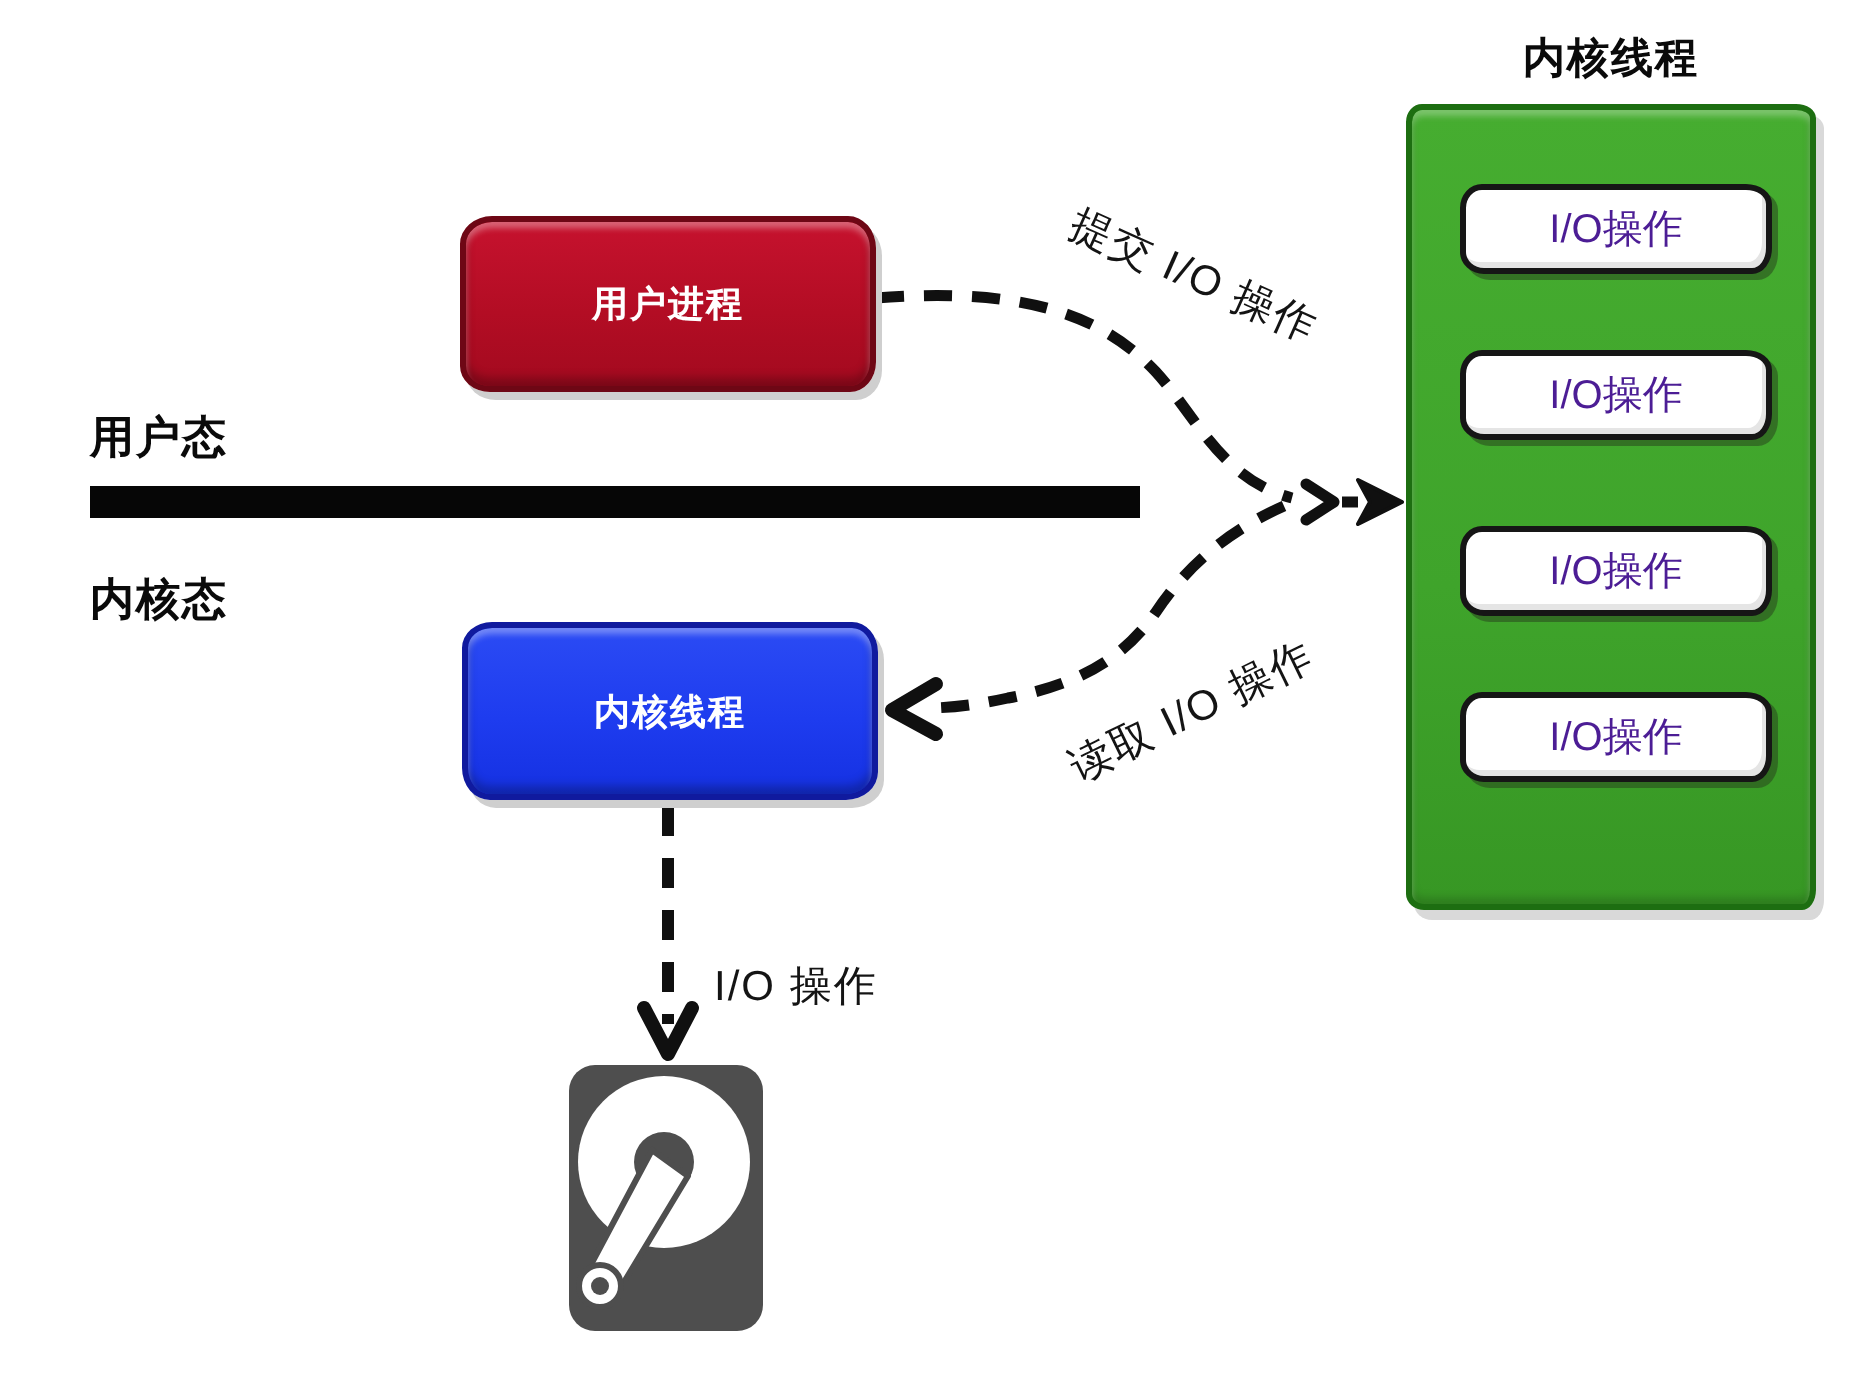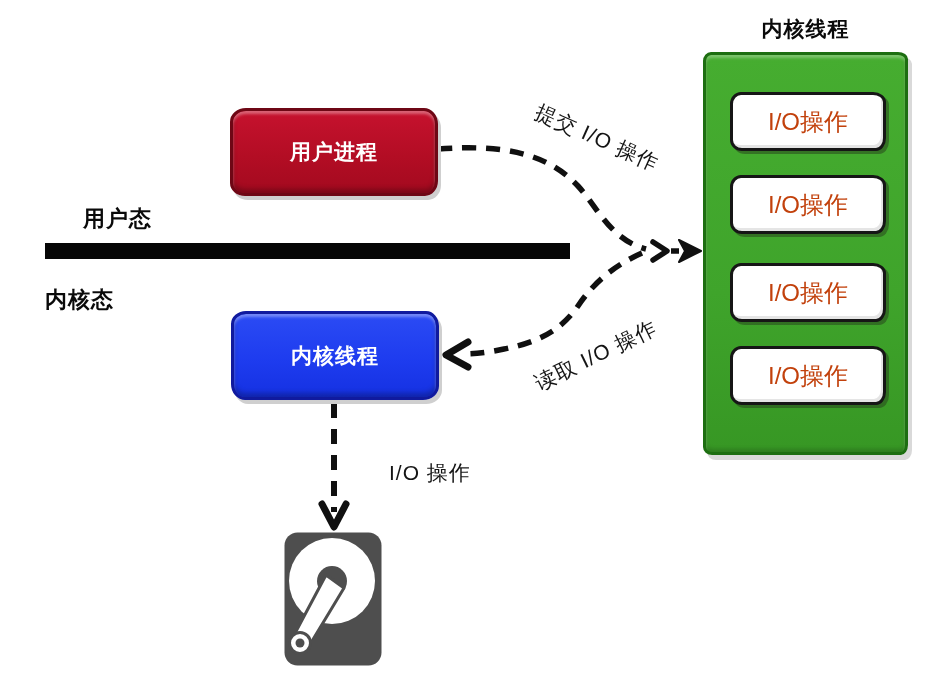--- a/index.html
+++ b/index.html
@@ -9,76 +9,76 @@
   }
   .arrow-layer{position:absolute;left:0;top:0;width:931px;height:695px;z-index:1;}
   .dash{fill:none;stroke:#101010;stroke-width:5.5;stroke-dasharray:14 10;stroke-linecap:butt;}
   .dashv{fill:none;stroke:#101010;stroke-width:6;stroke-dasharray:15 11;}
   .head{fill:none;stroke:#101010;stroke-width:7;stroke-linecap:round;stroke-linejoin:round;}
   .head-fill{fill:#101010;stroke:#101010;stroke-width:2;stroke-linejoin:round;}
   .node{
     position:absolute;z-index:3;display:flex;align-items:center;justify-content:center;
     width:208px;height:88px;box-sizing:border-box;
     border:3px solid;letter-spacing:1px;
-    font-size:21px;font-weight:700;color:#ffffff;
+    font-size:18px;font-weight:700;color:#ffffff;
   }
   .node-user{
     left:230px;top:108px;
     background:linear-gradient(180deg,#c6122e 0%,#b30d24 55%,#a30a1f 100%);
     border-color:#6e0715;
     border-radius:16px 14px 13px 15px / 14px 16px 15px 13px;
     box-shadow:3px 4px 0 #cfcfcf, inset 0 3px 3px rgba(255,255,255,.35), inset 0 -4px 5px rgba(0,0,0,.25);
   }
   .node-kernel{
     left:231px;top:311px;height:89px;
     background:linear-gradient(180deg,#2b4bf4 0%,#1e3cef 55%,#1531e2 100%);
     border-color:#101a9e;
     border-radius:15px 13px 16px 14px / 13px 15px 14px 16px;
     box-shadow:3px 4px 0 #cfcfcf, inset 0 3px 3px rgba(255,255,255,.35), inset 0 -4px 5px rgba(0,0,0,.25);
     align-items:center;
   }
   .mode-label{
     position:absolute;z-index:2;left:45px;
     font-size:22px;font-weight:700;color:#0a0a0a;letter-spacing:1px;
   }
-  .mode-user{top:204px;margin-left:38px;}
+  .mode-user{top:204px;}
   .mode-kernel{top:285px;}
   .mode-separator{
     position:absolute;z-index:2;left:45px;top:243px;width:525px;height:16px;background:#060606;
   }
   .shared-title{
     position:absolute;z-index:2;left:703px;top:15px;width:205px;text-align:center;
     font-size:21px;font-weight:700;color:#0a0a0a;letter-spacing:1px;
   }
   .shared-box{
     position:absolute;z-index:2;left:703px;top:52px;width:205px;height:403px;box-sizing:border-box;
     background:linear-gradient(180deg,#46ad30 0%,#3fa42b 60%,#379724 100%);
     border:3px solid #1d6e11;
     border-radius:8px 10px 7px 9px / 9px 7px 10px 8px;
     box-shadow:4px 5px 0 #d9d9d9, inset 0 3px 3px rgba(255,255,255,.30), inset 0 -3px 4px rgba(0,0,0,.18);
   }
   .io-slot{
-    position:absolute;left:24px;width:156px;height:59px;box-sizing:border-box;
+    position:absolute;left:24px;width:156px;height:45px;box-sizing:border-box;
     background:#ffffff;border:3px solid #161616;
     display:flex;align-items:center;justify-content:center;
     border-radius:11px 13px 10px 12px / 12px 10px 13px 11px;
     box-shadow:3px 3px 0 rgba(40,70,30,.55), inset -2px -3px 0 rgba(0,0,0,.10);
-    font-size:24px;font-weight:500;color:#c2410c;
+    font-size:20px;font-weight:500;color:#4c1d95;
   }
   .io-slot-1{top:37px;}
   .io-slot-2{top:120px;}
   .io-slot-3{top:208px;}
   .io-slot-4{top:291px;}
   .edge-label{
     position:absolute;z-index:2;white-space:nowrap;
     font-size:21px;font-weight:500;color:#141414;letter-spacing:1px;
   }
   .edge-submit{left:542px;top:98px;transform:rotate(24deg);transform-origin:0 0;}
   .edge-read{left:530px;top:372px;transform:rotate(-26deg);transform-origin:0 0;}
-  .edge-disk{left:357px;top:459px;font-weight:400;margin-left:32px;}
+  .edge-disk{left:357px;top:479px;font-weight:400;}
   .disk-icon{position:absolute;z-index:2;left:283px;top:531px;}
 </style>
 </head>
 <body>
 
 <div class="stage">
 
   <svg class="arrow-layer" viewBox="0 0 931 695">
 
     <path class="dash" d="M438 149 C505 144 548 154 578 186 C598 208 611 240 646 249"></path>

